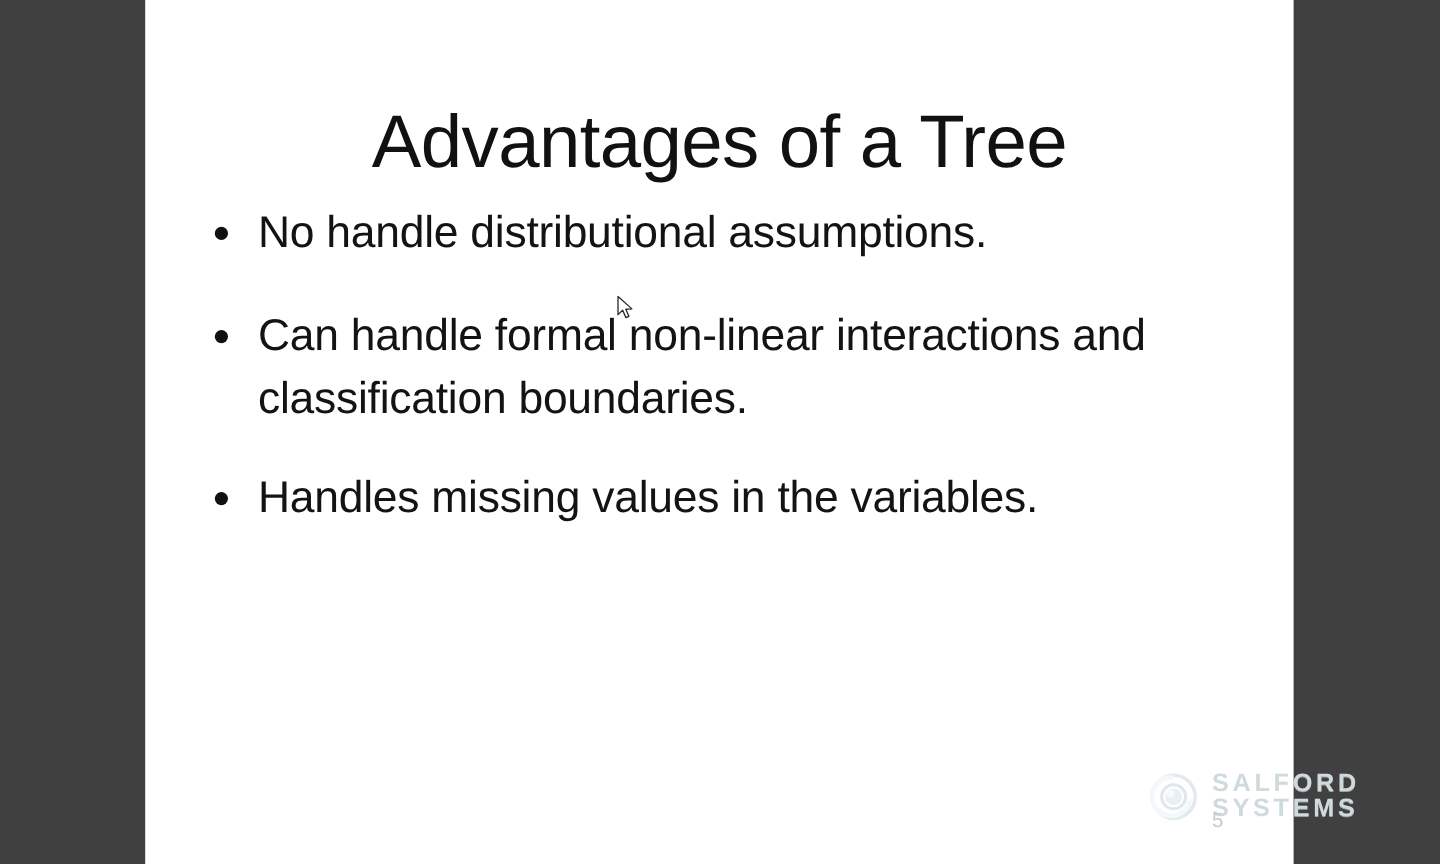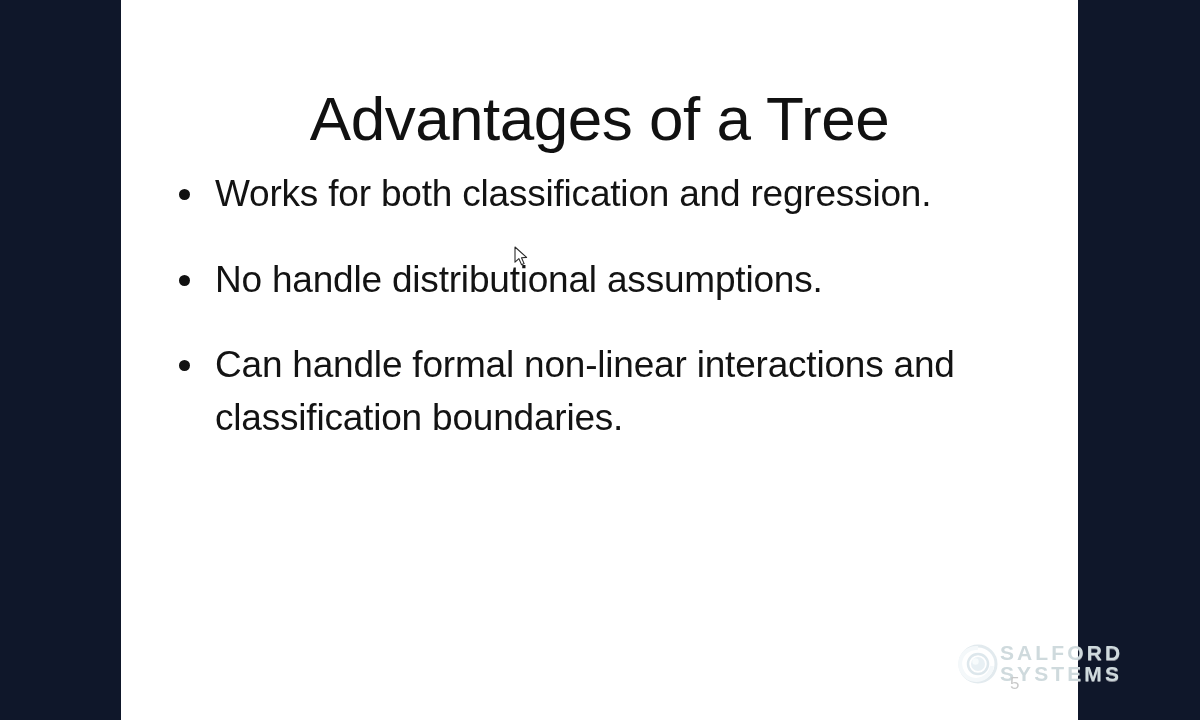--- a/index.html
+++ b/index.html
@@ -13,21 +13,21 @@
     height: 720px;
     overflow: hidden;
     font-family: "Liberation Sans", sans-serif;
   }
 
   
   #presentation-viewport {
     position: relative;
     width: 1200px;
     height: 720px;
-    background: #0f172a;
+    background: #404040;
   }
 
   
   #slide-canvas {
     position: absolute;
     left: 121px;
     top: 0px;
     width: 957px;
     height: 720px;
     background: #ffffff;
@@ -85,21 +85,21 @@
 
   
   #brand-logo {
     position: absolute;
     left: 958px;
     top: 636px;
     width: 200px;
     height: 56px;
     display: flex;
     align-items: center;
-    gap: 2px;
+    gap: 12px;
   }
   #brand-mark {
     width: 40px;
     height: 40px;
     flex: 0 0 40px;
     position: relative;
   }
   #brand-wordmark {
     display: flex;
     flex-direction: column;
@@ -156,36 +156,36 @@
 <body>
 
 <div id="presentation-viewport">
 
   <div id="slide-canvas">
 
     <h1 id="slide-title">Advantages of a Tree</h1>
 
     <ul id="bullet-list">
 
-      <li class="bullet-item">
-        <span class="bullet-dot"></span>
-        <span class="bullet-text">Works for both classification and regression.</span>
-      </li>
 
 
       <li class="bullet-item">
         <span class="bullet-dot"></span>
         <span class="bullet-text">No handle distributional assumptions.</span>
       </li>
 
       <li class="bullet-item tall">
         <span class="bullet-dot"></span>
         <span class="bullet-text">Can handle formal non-linear interactions and classification boundaries.</span>
       </li>
 
+      <li class="bullet-item">
+        <span class="bullet-dot"></span>
+        <span class="bullet-text">Handles missing values in the variables.</span>
+      </li>
 
     </ul>
 
   </div>
 
   <div id="brand-logo">
     <div id="brand-mark">
       <svg width="40" height="40" viewBox="0 0 40 40" aria-hidden="true">
         <circle cx="20" cy="20" r="18" fill="none" stroke="#e2eaee" stroke-width="3"></circle>
         <path d="M 20 4 A 16 16 0 1 0 34 22" fill="none" stroke="#f4f8fa" stroke-width="4"></path>

